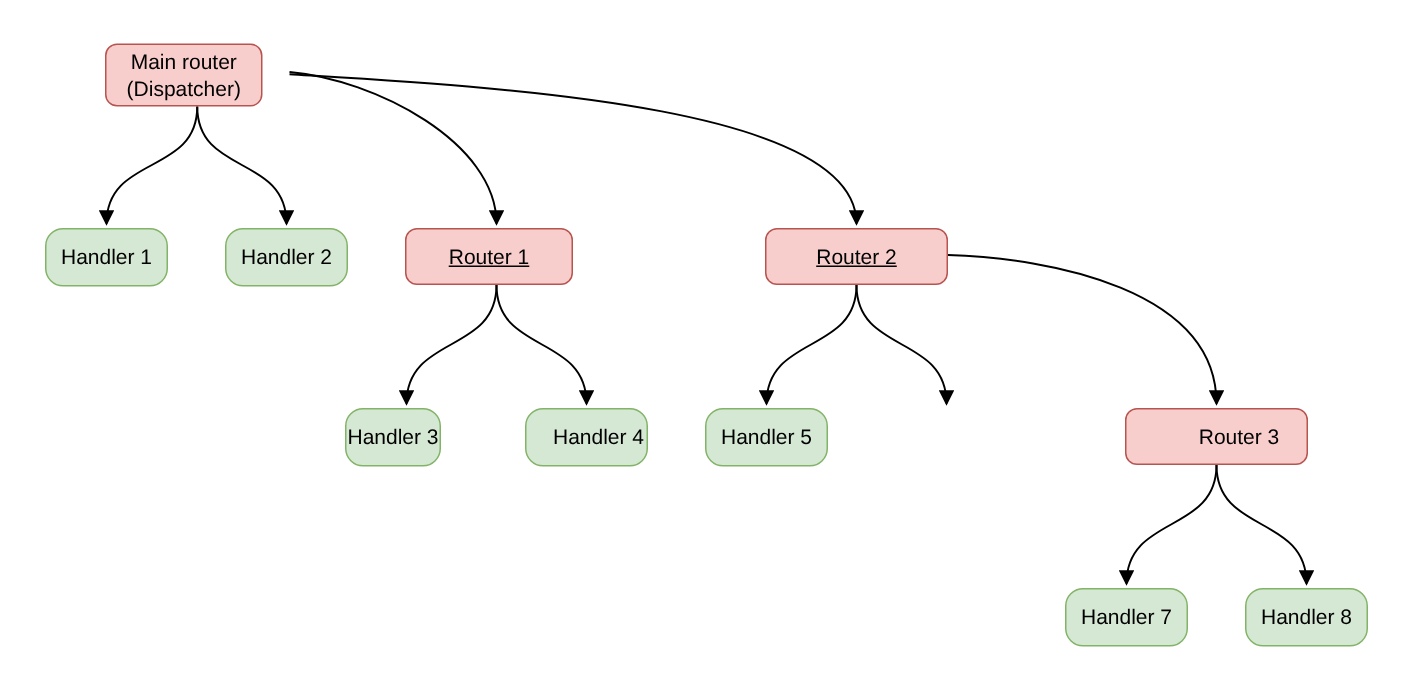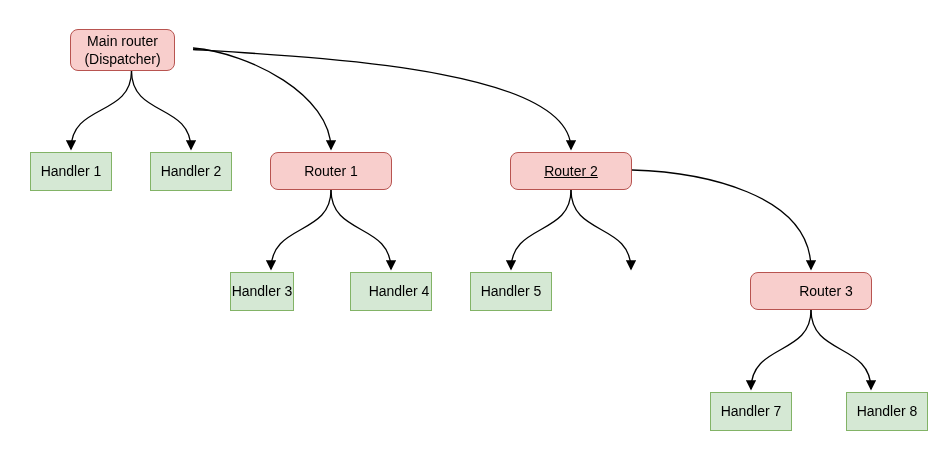--- a/index.html
+++ b/index.html
@@ -25,20 +25,21 @@
     position: absolute;
     box-sizing: border-box;
     display: flex;
     align-items: center;
     justify-content: center;
     text-align: center;
     font-size: 14px;
     line-height: 1.3;
     color: #000000;
     white-space: pre-line;
+    border-radius: 12px;
   }
   .node.router {
     background: #f8cecc;
     border: 1px solid #b85450;
     border-radius: 8px;
   }
   .node.handler {
     background: #d5e8d4;
     border: 1px solid #82b366;
   }
@@ -71,25 +72,25 @@
     <path class="edge" marker-end="url(#arrow)" d="M 811 310 C 811 356, 751 343, 751 389"></path>
     <path class="edge" marker-end="url(#arrow)" d="M 811 310 C 811 356, 871 343, 871 389"></path>
   </svg>
 
   <div class="node router" style="left:70px;  top:29px;  width:105px; height:42px;">Main router
 (Dispatcher)</div>
 
   <div class="node handler" style="left:30px;  top:152px; width:82px;  height:39px;">Handler 1</div>
   <div class="node handler" style="left:150px; top:152px; width:82px;  height:39px;">Handler 2</div>
 
-  <div class="node router" style="left:270px; top:152px; width:122px; height:38px;">Router 1</div>
+  <div class="node router" style="left:270px; top:152px; width:112px; height:38px;text-decoration:underline;">Router 1</div>
   <div class="node router" style="left:510px; top:152px; width:122px; height:38px;text-decoration:underline;">Router 2</div>
 
   <div class="node handler" style="left:230px; top:272px; width:64px;  height:39px;">Handler 3</div>
   <div class="node handler" style="left:350px; top:272px; width:82px;  height:39px;padding-left:16px;">Handler 4</div>
   <div class="node handler" style="left:470px; top:272px; width:82px;  height:39px;">Handler 5</div>
 
   <div class="node router" style="left:750px; top:272px; width:122px; height:38px;padding-left:30px;">Router 3</div>
 
   <div class="node handler" style="left:710px; top:392px; width:82px;  height:39px;">Handler 7</div>
-  <div class="node handler" style="left:830px; top:392px; width:82px;  height:39px;margin-left:16px;">Handler 8</div>
+  <div class="node handler" style="left:830px; top:392px; width:82px;  height:39px;">Handler 8</div>
 
 </div>
 
 </body></html>

